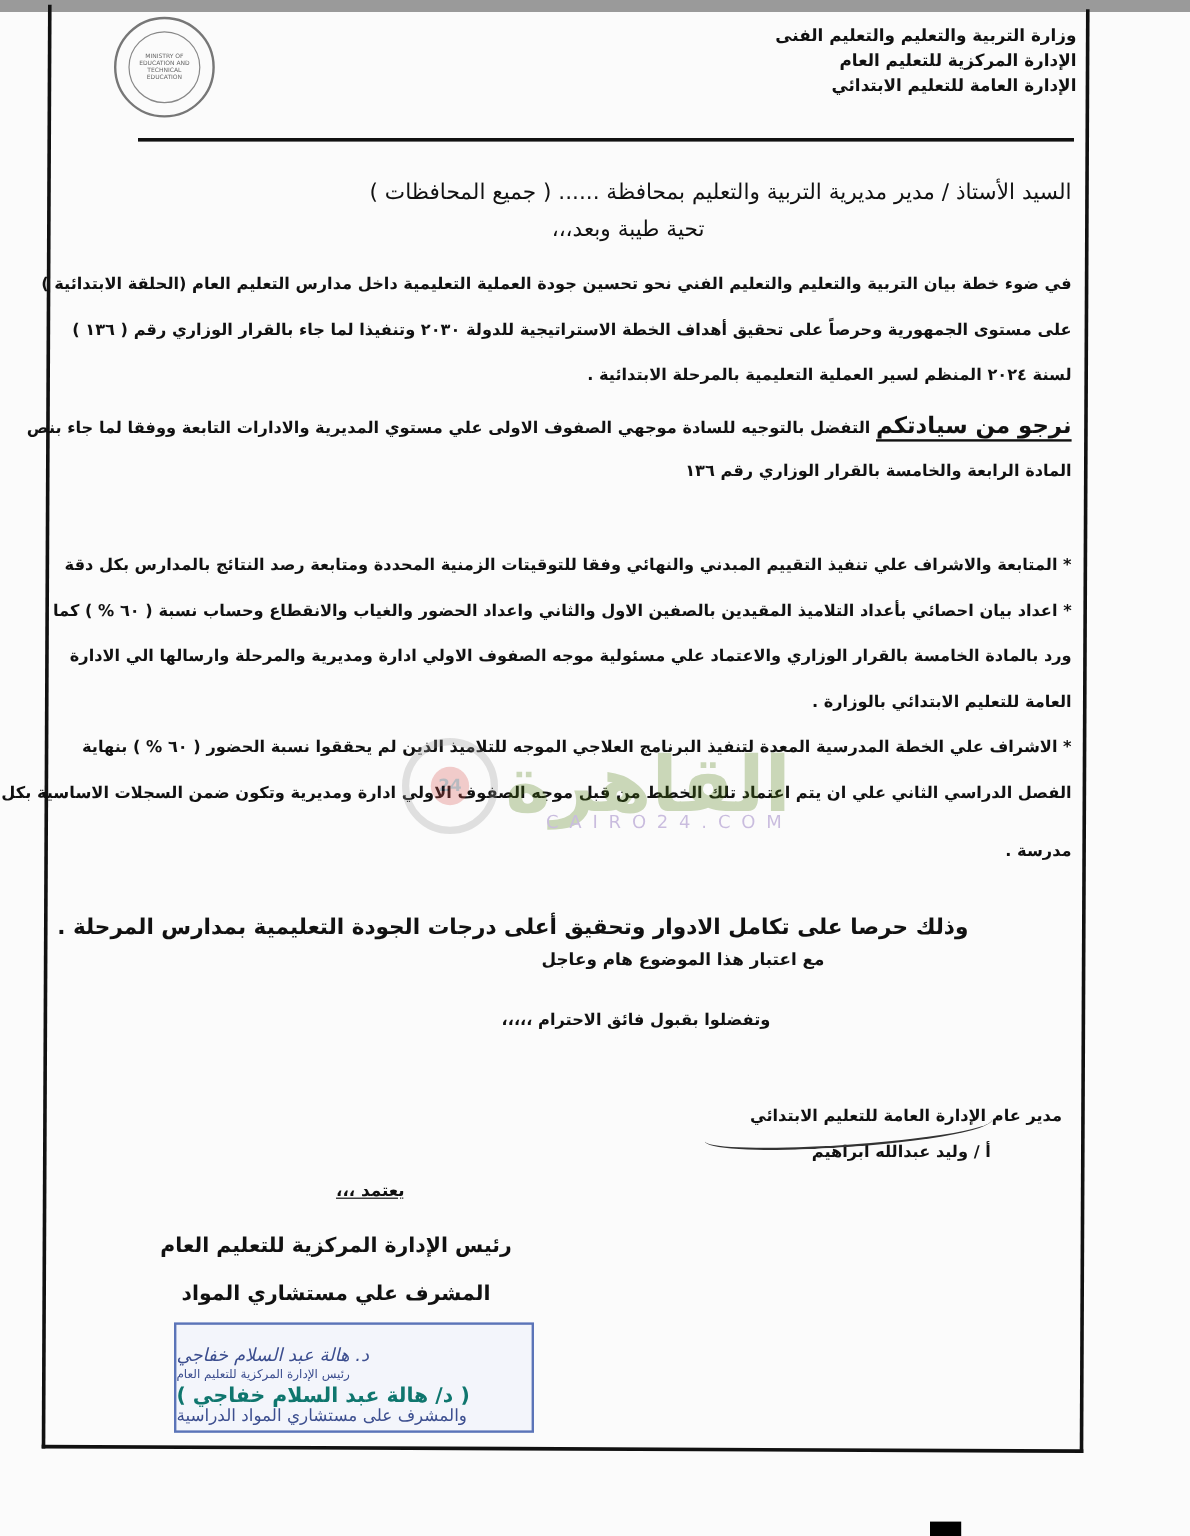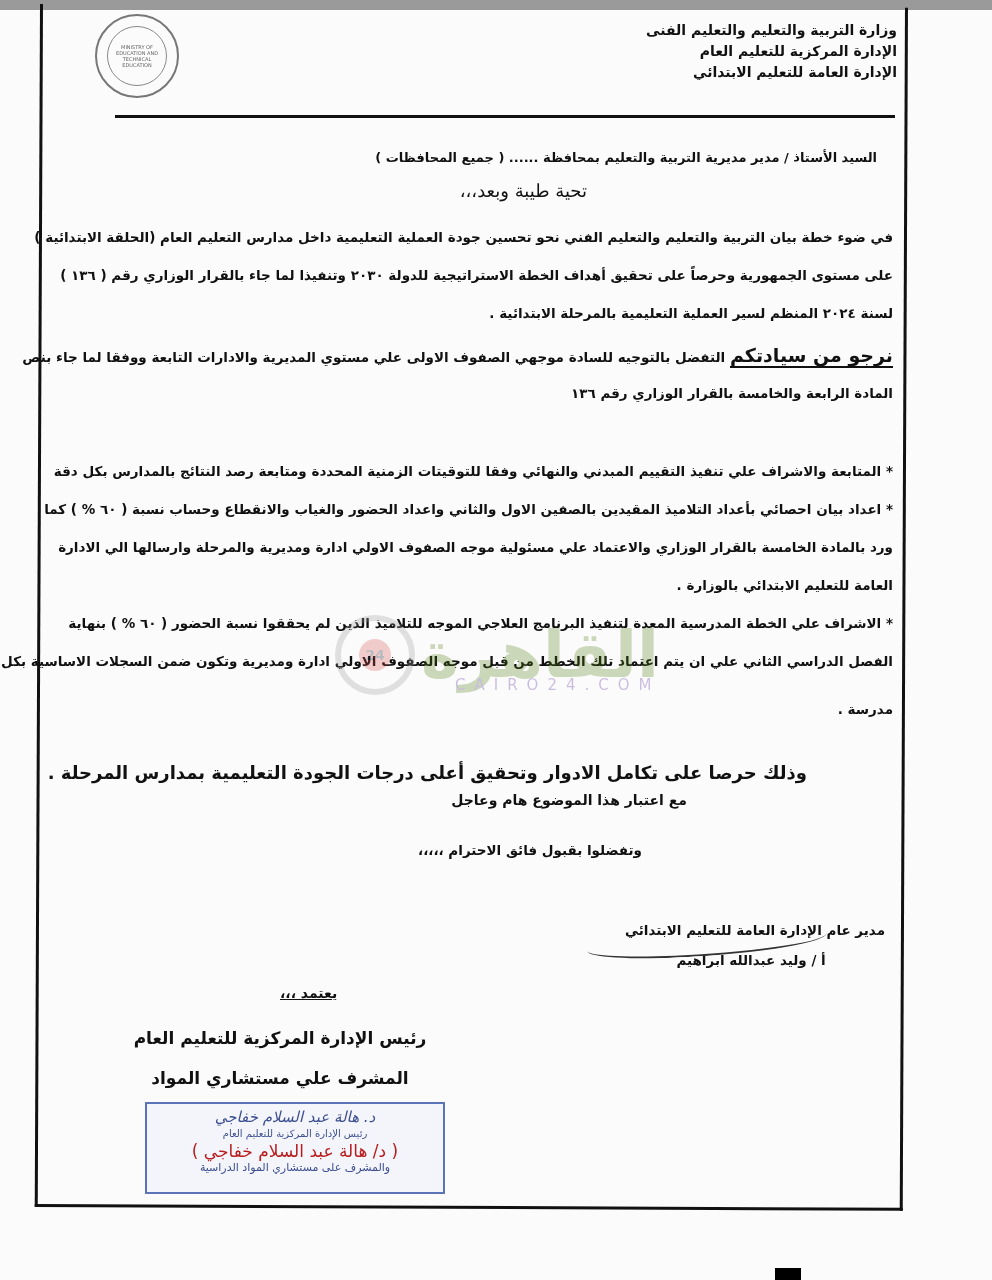--- a/index.html
+++ b/index.html
@@ -18,21 +18,21 @@
   .page { position:absolute; left:45px; top:10px; width:852px; height:1190px; direction:rtl; }
   .abs { position:absolute; }
   .header { right:0; top:10px; width:320px; font-weight:bold; font-size:14px; line-height:21px; }
   .logo {
     left:50px; top:4px; width:84px; height:84px; border-radius:50%;
     border:2px solid #777; box-sizing:border-box;
     display:flex; align-items:center; justify-content:center;
   }
   .logo-inner { width:58px; height:58px; border-radius:50%; border:1px solid #888; display:flex; align-items:center; justify-content:center; font-size:9px; color:#666; text-align:center; direction:ltr; }
   .rule { left:70px; top:105px; width:780px; height:3px; background:#111; }
-  .salutation { right:20px; top:140px; font-weight:bold; font-size:13px; white-space:nowrap; }
+  .salutation { right:4px; top:140px; font-weight:normal; font-size:18px; white-space:nowrap; }
   .greeting { right:310px; top:170px; font-size:18px; font-family:"DejaVu Serif", serif; }
   .para { right:4px; width:840px; font-size:13.5px; font-weight:bold; text-align:justify; text-align-last:right; }
   .line { height:38px; line-height:38px; white-space:nowrap; }
   .ulh { font-size:19px; font-weight:bold; border-bottom:2px solid #111; }
   .watermark {
     left:290px; top:590px; width:340px; height:110px; opacity:0.28;
     direction:ltr; display:flex; align-items:center;
   }
   .wm-circle { width:80px; height:80px; border-radius:50%; border:6px solid #999; position:relative; box-sizing:border-box; }
   .wm-badge { position:absolute; left:18px; top:18px; width:32px; height:32px; border-radius:50%; background:#d9534f; color:#0f172a; font-size:14px; font-weight:bold; display:flex; align-items:center; justify-content:center; }
@@ -41,23 +41,23 @@
   .closing1 { right:90px; top:752px; font-size:18px; font-weight:bold; white-space:nowrap; }
   .closing2 { right:210px; top:782px; font-size:14px; font-weight:bold; }
   .closing3 { right:255px; top:832px; font-size:13.5px; font-weight:bold; }
   .sig1 { right:12px; top:905px; text-align:center; font-weight:bold; font-size:13.5px; line-height:30px; }
   .sig-scribble { right:70px; top:918px; width:240px; height:26px; border-bottom:2px solid #333; border-radius:0 0 60% 40%; transform:rotate(-3deg); }
   .approve { left:235px; top:975px; font-weight:bold; font-size:14px; text-decoration:underline; }
   .approver { left:70px; top:1008px; width:330px; text-align:center; font-weight:bold; font-size:17px; line-height:40px; }
   .stamp {
     left:100px; top:1092px; width:300px; height:92px; box-sizing:border-box;
     border:2px solid #5b74b8; background:#f3f5fb; color:#3c4e8f;
-    text-align:center; font-size:12px; line-height:22px; padding-top:2px;
+    text-align:left; font-size:12px; line-height:22px; padding-top:14px;
   }
-  .stamp .big { font-size:17px; font-weight:normal; color:#b91c1c; }
+  .stamp .big { font-size:17px; font-weight:bold; color:#0f766e; }
   .blk { position:absolute; left:775px; top:1268px; width:26px; height:12px; background:#000; }
 </style>
 </head>
 <body>
 
 <div class="topbar"></div>
 <div class="frame"></div>
 
 <div class="page">
 
@@ -128,17 +128,17 @@
   <div class="abs approve">يعتمد ،،،</div>
   <div class="abs approver">
     <div>رئيس الإدارة المركزية للتعليم العام</div>
     <div>المشرف علي مستشاري المواد الدراسية</div>
   </div>
 
   <div class="abs stamp">
     <div style="font-size:15px;font-style:italic;">د. هالة عبد السلام خفاجي</div>
     <div style="font-size:10px;line-height:12px;">رئيس الإدارة المركزية للتعليم العام</div>
     <div class="big">( د/ هالة عبد السلام خفاجي )</div>
-    <div style="font-size:11px;line-height:12px;">والمشرف على مستشاري المواد الدراسية</div>
+    <div style="font-size:14px;line-height:12px;">والمشرف على مستشاري المواد الدراسية</div>
   </div>
 </div>
 
 <div class="blk"></div>
 
 </body></html>

